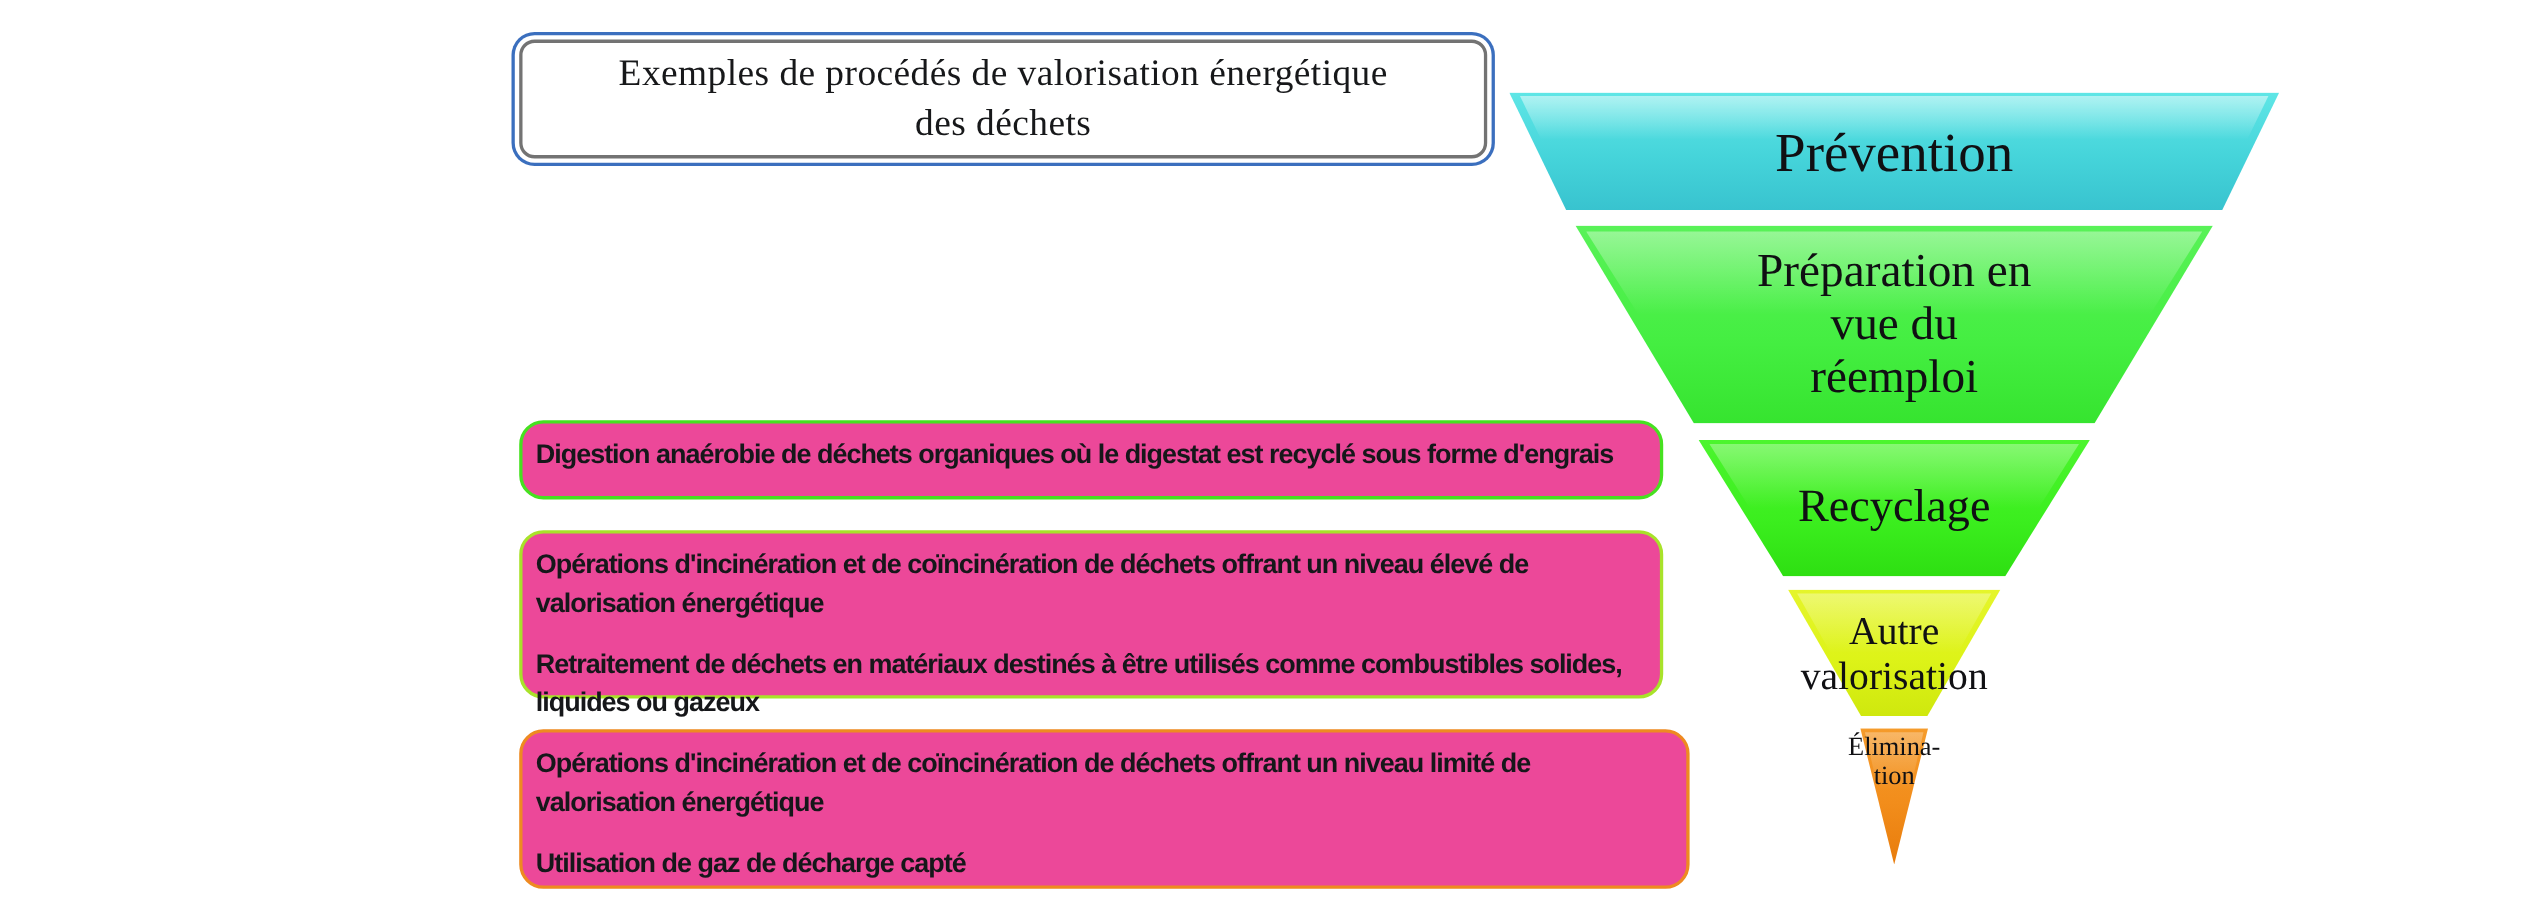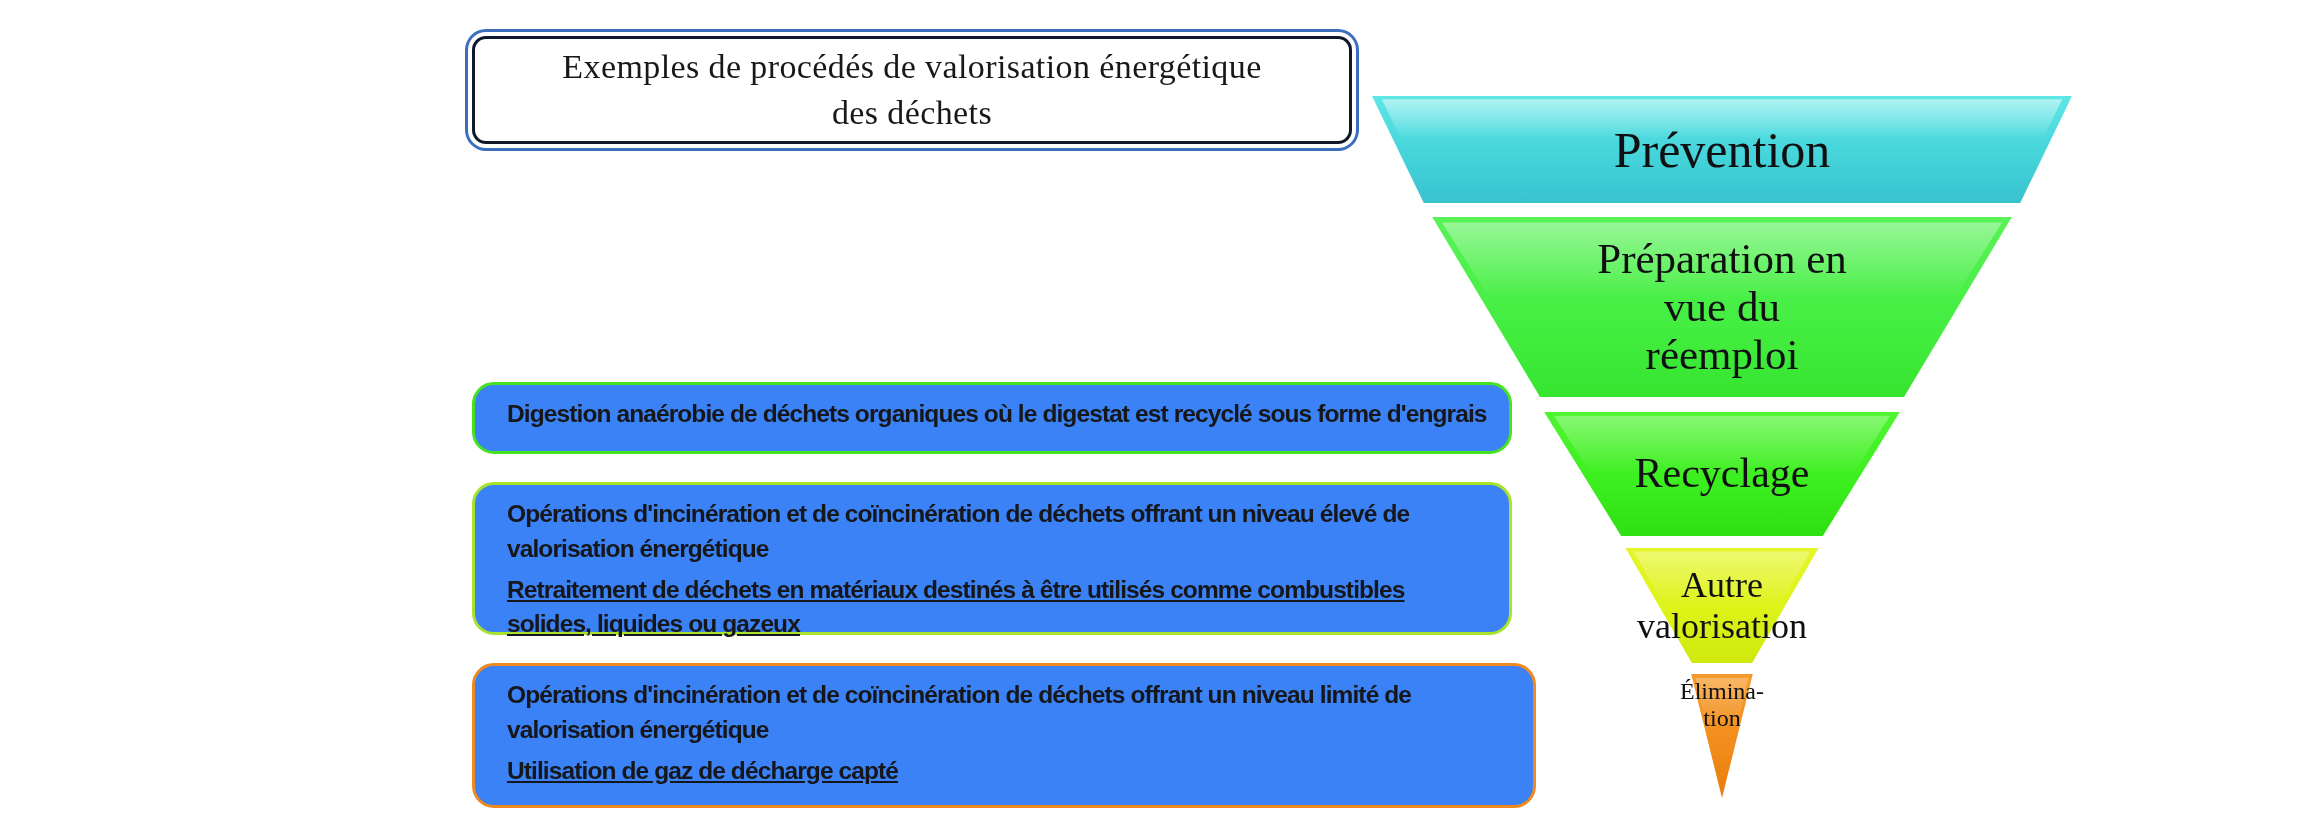--- a/index.html
+++ b/index.html
@@ -17,21 +17,21 @@
 
   
   #title-box {
     position: absolute;
     left: 472px;
     top: 36px;
     width: 880px;
     height: 108px;
     box-sizing: border-box;
     background: #ffffff;
-    border: 3px solid #0f172a;
+    border: 3px solid #737373;
     border-radius: 14px;
     box-shadow: 0 0 0 4px #ffffff, 0 0 0 7px #3B6FBE;
     display: flex;
     align-items: center;
     justify-content: center;
   }
   #title-text {
     font-family: "Liberation Serif", serif;
     font-size: 34px;
     color: #17181a;
@@ -39,36 +39,35 @@
     text-align: center;
     letter-spacing: 0.4px;
     white-space: pre-line;
     padding: 0 26px;
   }
 
   
   .info-box {
     position: absolute;
     box-sizing: border-box;
-    background: #3b82f6;
+    background: #ec4899;
     border-radius: 22px;
-    padding: 12px 16px 10px 32px;
+    padding: 12px 16px 10px 12px;
   }
   .info-line {
     font-family: "Liberation Sans", sans-serif;
     font-size: 24.5px;
     font-weight: 600;
     color: #16171a;
     line-height: 1.42;
     letter-spacing: -0.9px;
     margin: 0;
   }
   .info-line + .info-line {
-    margin-top: 6px;
-    text-decoration: underline;
+    margin-top: 21px;
   }
 
   #info-box-1 {
     left: 472px;
     top: 382px;
     width: 1040px;
     height: 72px;
     border: 3.5px solid #46E120;
   }
   #info-box-2 {
@@ -83,21 +82,21 @@
     top: 663px;
     width: 1064px;
     height: 145px;
     border: 3.5px solid #EE8A21;
   }
 
   
   #pyramid {
     position: absolute;
     left: 1372px;
-    top: 96px;
+    top: 84px;
     width: 700px;
     height: 710px;
   }
   .band {
     position: absolute;
     left: 0;
     width: 700px;
     display: flex;
     align-items: center;
     justify-content: center;

